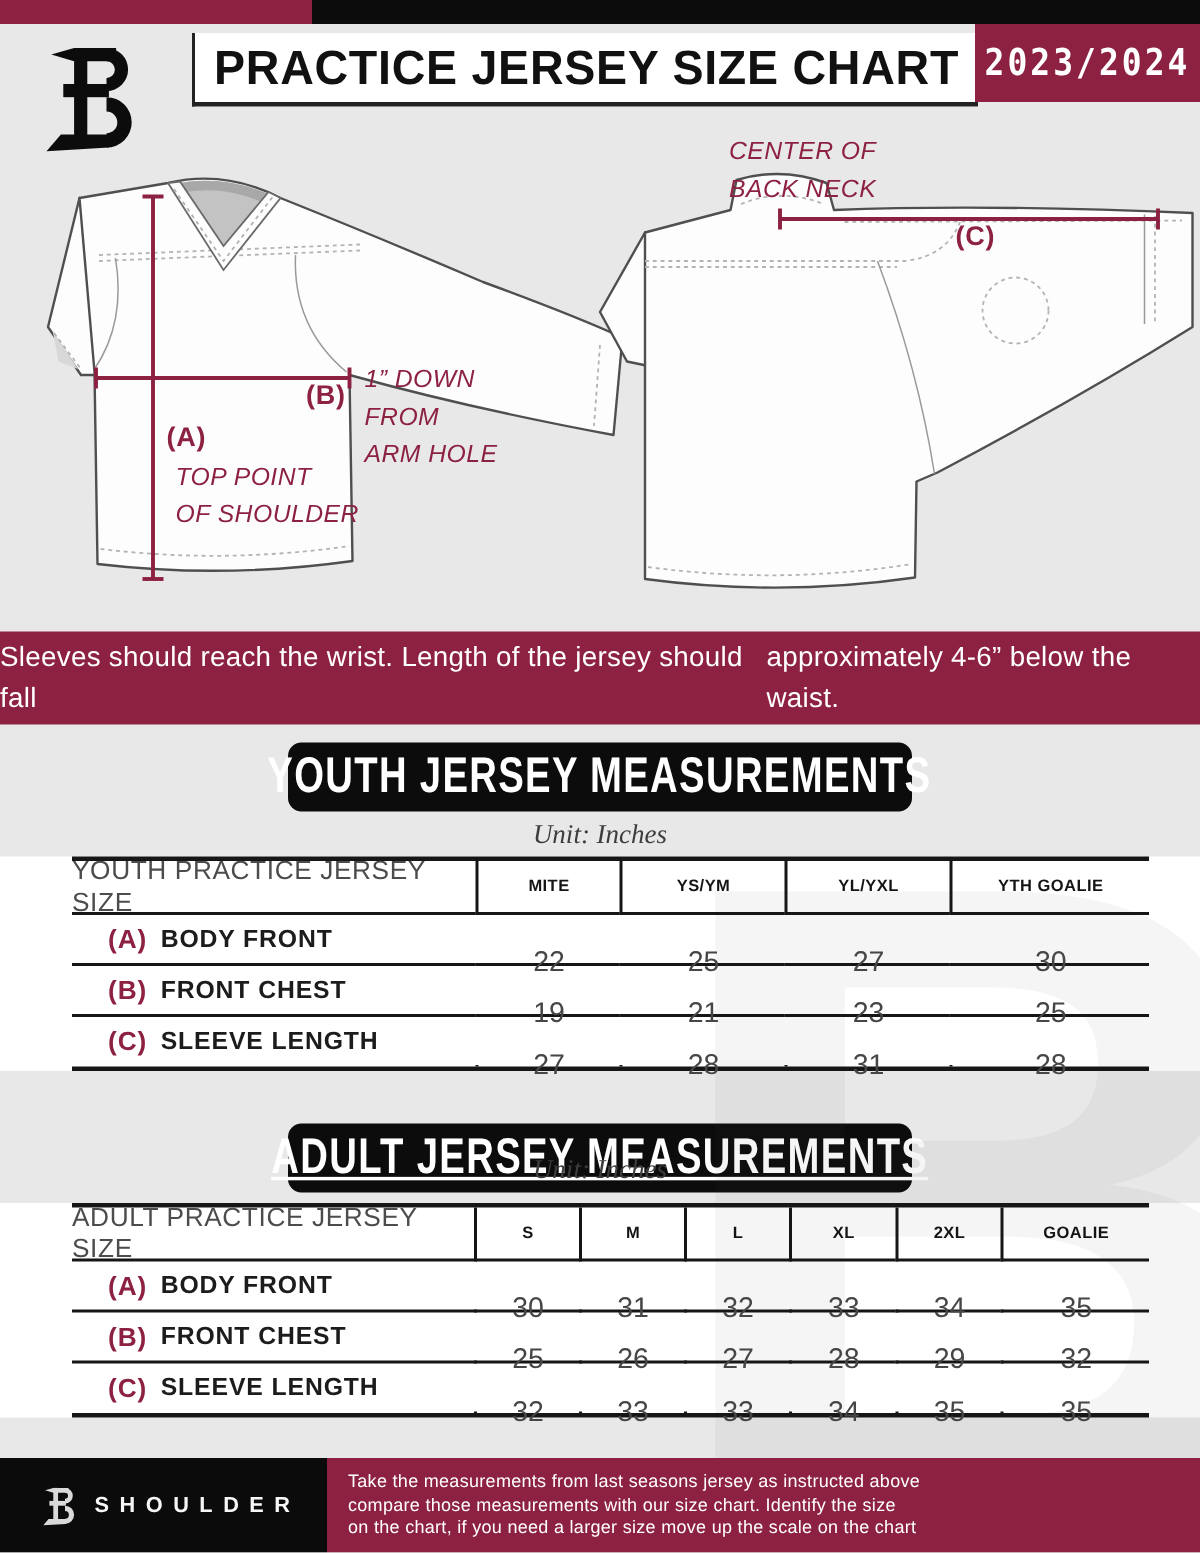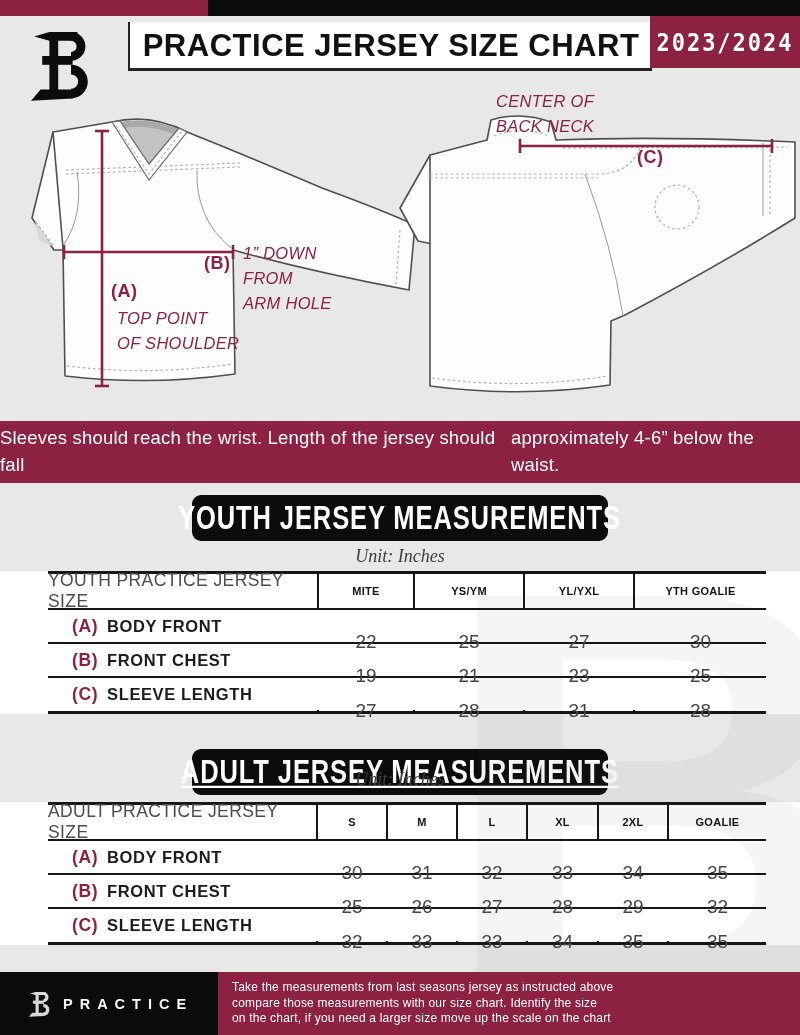--- a/index.html
+++ b/index.html
@@ -161,21 +161,21 @@
   <div class="diag-label" style="left:117px;top:306px;">
     <div>TOP POINT</div>
     <div>OF SHOULDER</div>
   </div>
   <div class="diag-key" style="left:204px;top:253px;">(B)</div>
   <div class="diag-label" style="left:243px;top:241px;">
     <div>1” DOWN</div>
     <div>FROM</div>
     <div>ARM HOLE</div>
   </div>
-  <div class="diag-label" style="left:486px;top:89px;margin-left:10px;">
+  <div class="diag-label" style="left:486px;top:89px;">
     <div>CENTER OF</div>
     <div>BACK NECK</div>
   </div>
   <div class="diag-key" style="left:637px;top:147px;">(C)</div>
 
   <div class="notice">
     <div>Sleeves should reach the wrist. Length of the jersey should fall</div>
     <div>approximately 4-6” below the waist.</div>
   </div>
 
@@ -270,21 +270,21 @@
     <div class="cell val vline">35</div>
     <div class="cell val vline">35</div>
   </div>
 
   <div class="footer-black">
     <div class="flogo">
       <svg viewBox="0 0 90 100" fill="currentColor">
           <use href="#logoB"></use>
         </svg>
     </div>
-    <div class="brand">PRACTICE</div>
+    <div class="brand">SHOULDER</div>
   </div>
   <div class="footer-maroon">
     <div>Take the measurements from last seasons jersey as instructed above</div>
     <div>compare those measurements  with our size chart. Identify the size</div>
     <div>on the chart, if you need a larger size move up the scale on the chart</div>
   </div>
 
 </div>
 
 </body></html>

